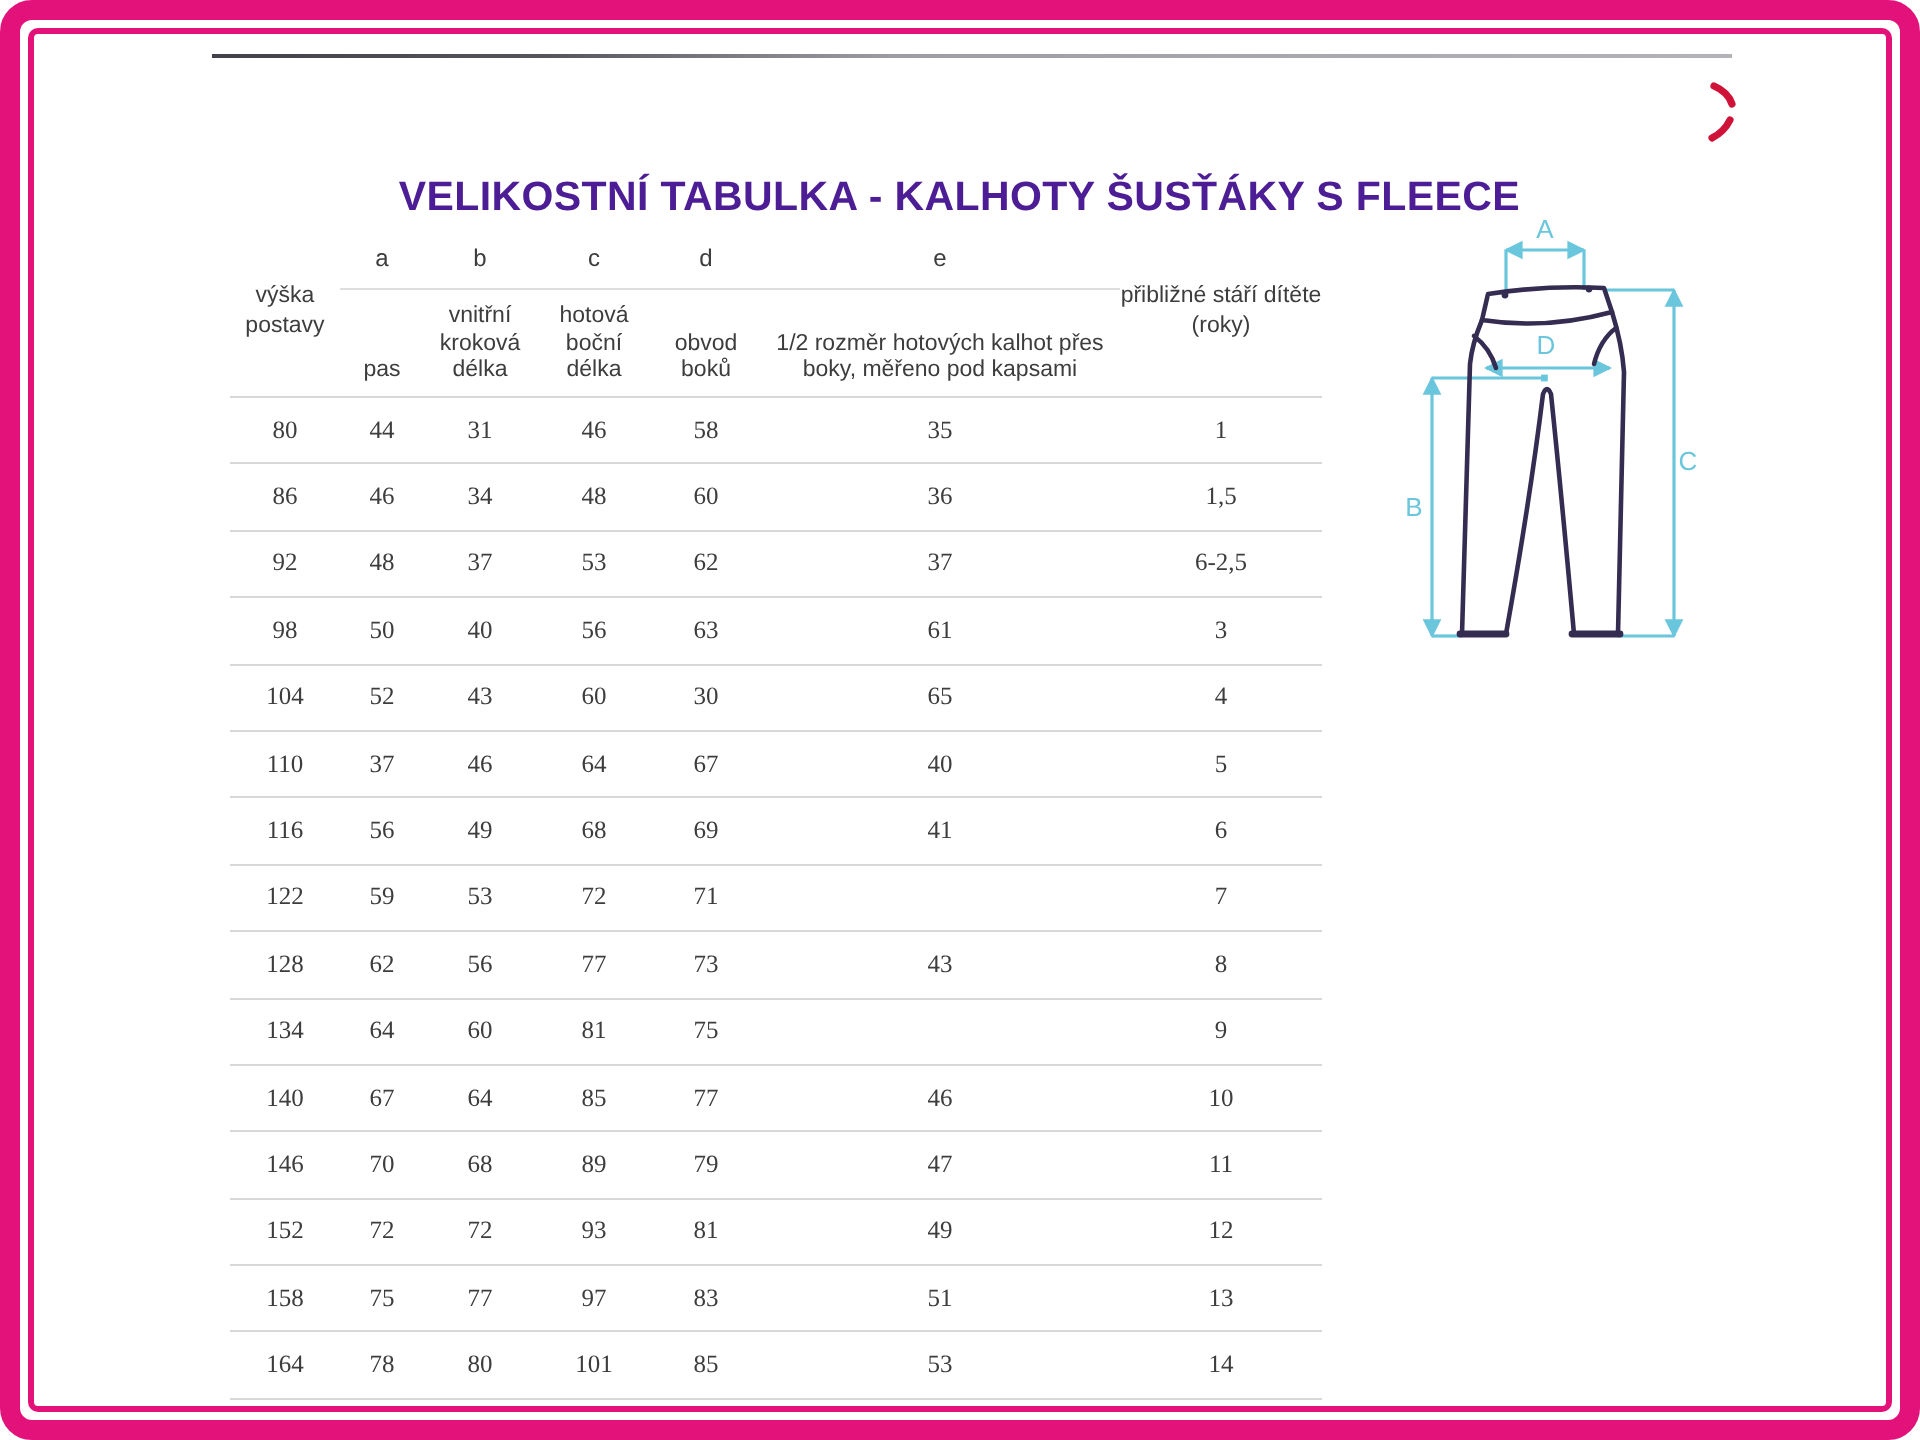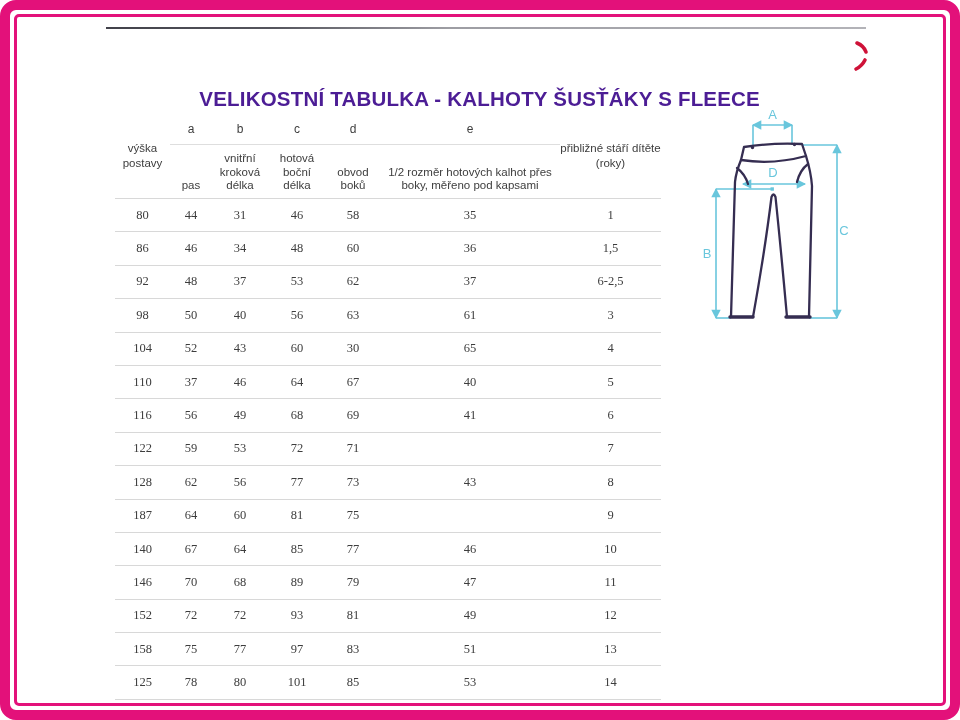--- a/index.html
+++ b/index.html
@@ -172,21 +172,21 @@
       <div class="trow">
         <div class="td c1">128</div>
         <div class="td c2">62</div>
         <div class="td c3">56</div>
         <div class="td c4">77</div>
         <div class="td c5">73</div>
         <div class="td c6">43</div>
         <div class="td c7">8</div>
       </div>
       <div class="trow">
-        <div class="td c1">187</div>
+        <div class="td c1">134</div>
         <div class="td c2">64</div>
         <div class="td c3">60</div>
         <div class="td c4">81</div>
         <div class="td c5">75</div>
         <div class="td c7">9</div>
       </div>
       <div class="trow">
         <div class="td c1">140</div>
         <div class="td c2">67</div>
         <div class="td c3">64</div>
@@ -216,21 +216,21 @@
       <div class="trow">
         <div class="td c1">158</div>
         <div class="td c2">75</div>
         <div class="td c3">77</div>
         <div class="td c4">97</div>
         <div class="td c5">83</div>
         <div class="td c6">51</div>
         <div class="td c7">13</div>
       </div>
       <div class="trow">
-        <div class="td c1">125</div>
+        <div class="td c1">164</div>
         <div class="td c2">78</div>
         <div class="td c3">80</div>
         <div class="td c4">101</div>
         <div class="td c5">85</div>
         <div class="td c6">53</div>
         <div class="td c7">14</div>
       </div>
     </div>
 </div>
 

